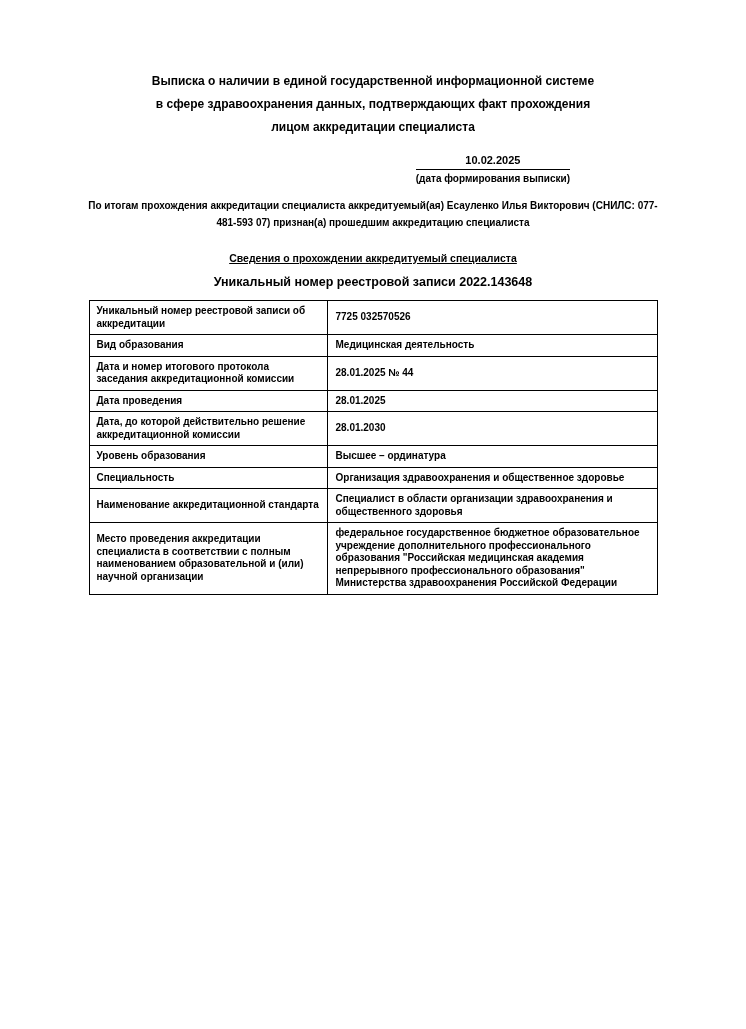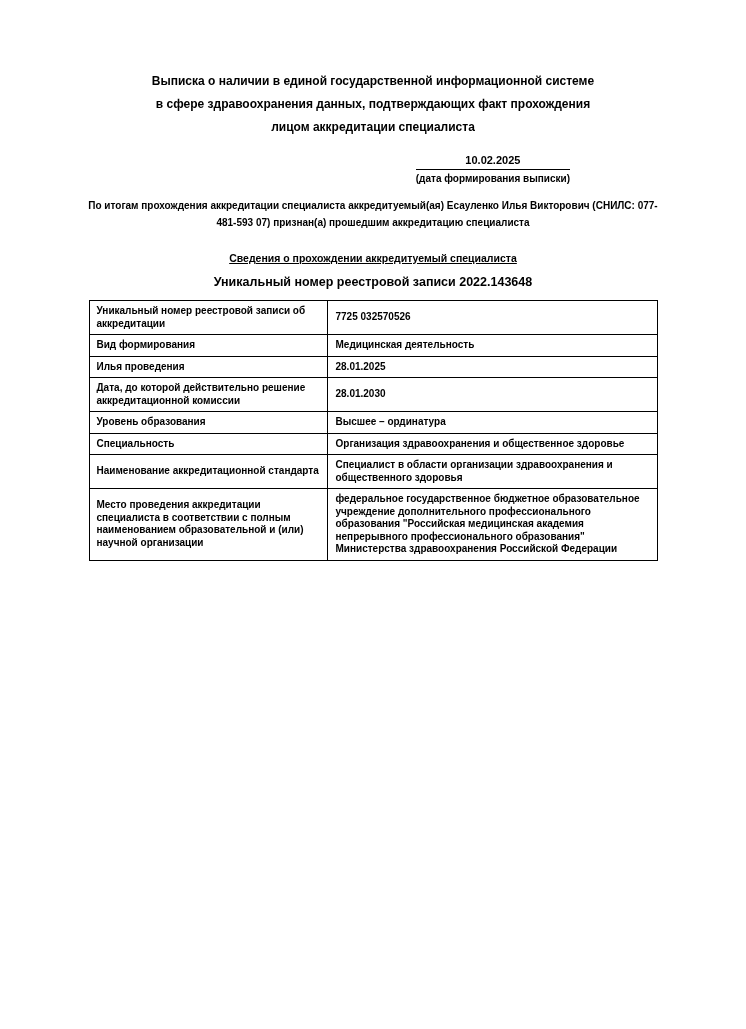--- a/index.html
+++ b/index.html
@@ -103,25 +103,29 @@
 
   <div class="record-heading">Уникальный номер реестровой записи 2022.143648</div>
 
   <table class="acc">
     <tbody>
       <tr>
         <td class="cell-label">Уникальный номер реестровой записи об аккредитации</td>
         <td class="cell-value">7725 032570526</td>
       </tr>
       <tr>
-        <td class="cell-label">Вид формирования</td>
+        <td class="cell-label">Вид образования</td>
         <td class="cell-value">Медицинская деятельность</td>
       </tr>
       <tr>
-        <td class="cell-label">Илья проведения</td>
+        <td class="cell-label">Дата и номер итогового протокола заседания аккредитационной комиссии</td>
+        <td class="cell-value">28.01.2025 № 44</td>
+      </tr>
+      <tr>
+        <td class="cell-label">Дата проведения</td>
         <td class="cell-value">28.01.2025</td>
       </tr>
       <tr>
         <td class="cell-label">Дата, до которой действительно решение аккредитационной комиссии</td>
         <td class="cell-value">28.01.2030</td>
       </tr>
       <tr>
         <td class="cell-label">Уровень образования</td>
         <td class="cell-value">Высшее – ординатура</td>
       </tr>

